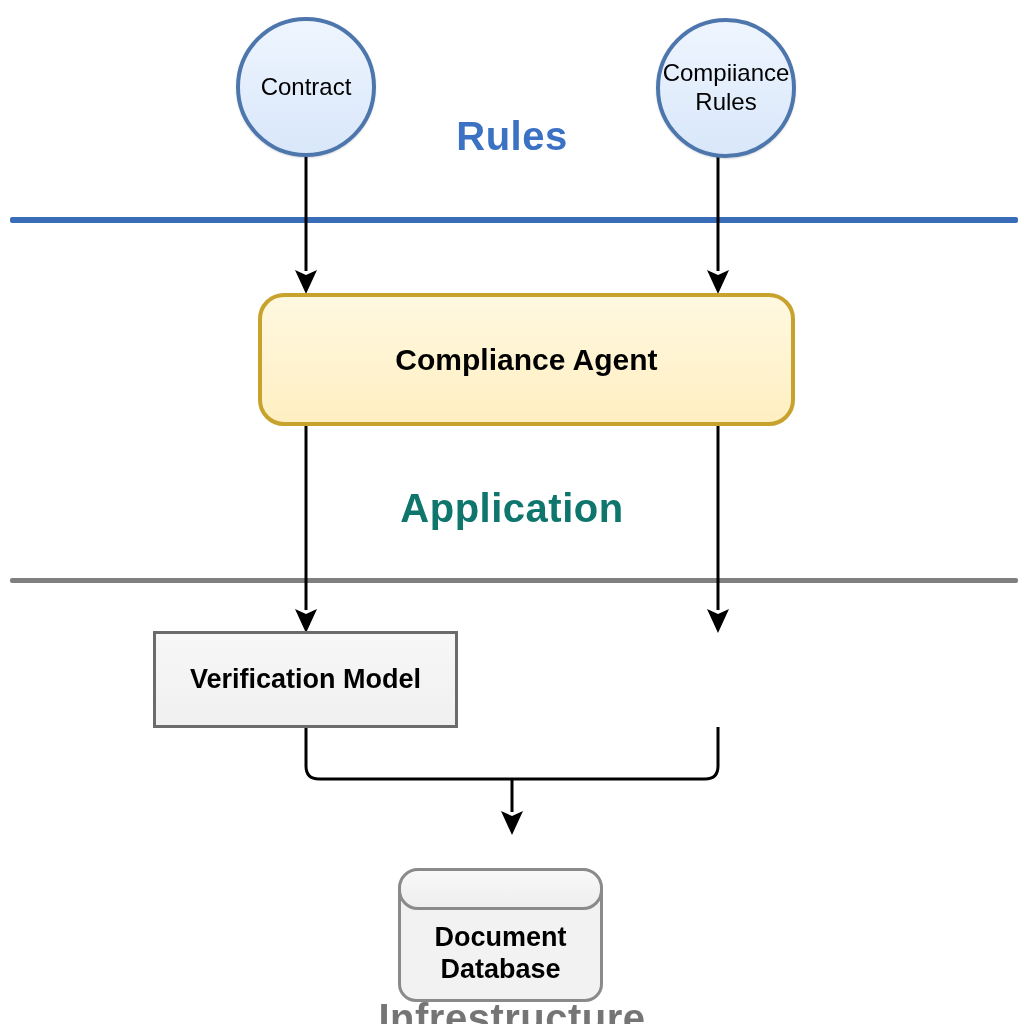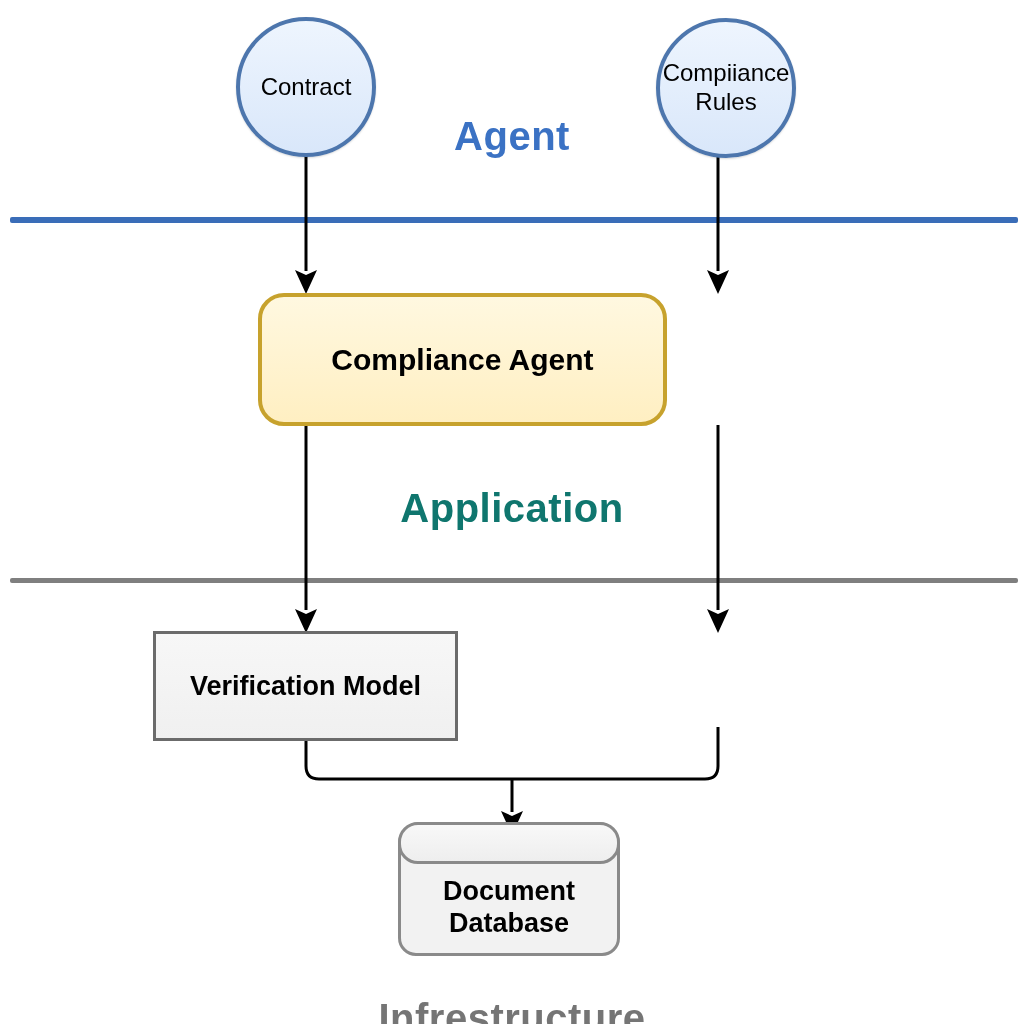--- a/index.html
+++ b/index.html
@@ -23,35 +23,35 @@
   .circle-node {
     width: 140px; height: 140px;
     border-radius: 50%;
     border: 4px solid #4d76ad;
     background: linear-gradient(180deg, #eef5fe 0%, #d9e7fa 100%);
     box-shadow: 0 1px 2px rgba(0,0,0,0.15);
   }
   .circle-node .node-label { font-size: 24px; line-height: 1.2; padding: 0 8px; }
 
   .agent-node {
-    left: 258px; top: 293px; width: 409px; height: 133px;
+    left: 258px; top: 293px; width: 537px; height: 133px;
     border: 4px solid #c7a22d;
     border-radius: 26px;
     background: linear-gradient(180deg, #fff8e0 0%, #ffefc2 100%);
   }
   .agent-node .node-label { font-size: 30px; font-weight: bold; }
 
   .gray-box {
     border: 3px solid #6b6b6b;
     background: linear-gradient(180deg, #f7f7f7 0%, #f0f0f0 100%);
   }
   .gray-box .node-label { font-size: 27px; font-weight: bold; line-height: 1.2; padding: 0 20px; }
 
   .db-node {
-    left: 398px; top: 822px; width: 222px; height: 134px;
+    left: 398px; top: 868px; width: 205px; height: 134px;
     border: 3px solid #8a8a8a;
     border-radius: 22px 22px 18px 18px;
     background: #f2f2f2;
   }
   .db-lid {
     position: absolute;
     left: -3px; top: -3px; right: -3px; height: 36px;
     border: 3px solid #8a8a8a;
     border-radius: 20px;
     background: linear-gradient(180deg, #f8f8f8 0%, #eeeeee 100%);
@@ -96,36 +96,36 @@
 
     <path d="M718 425 V610" stroke="#000000" stroke-width="3" fill="none"></path>
     <path d="M718 633 L707 609 L718 614 L729 609 Z" fill="#000000"></path>
 
     <path d="M306 727 V766 Q306 779 319 779 H705 Q718 779 718 766 V727" stroke="#000000" stroke-width="3" fill="none" stroke-linejoin="round"></path>
 
     <path d="M512 779 V812" stroke="#000000" stroke-width="3" fill="none"></path>
     <path d="M512 835 L501 811 L512 816 L523 811 Z" fill="#000000"></path>
   </svg>
 
-  <div class="layer-label domain">Agent</div>
+  <div class="layer-label domain">Rules</div>
   <div class="layer-label application">Application</div>
   <div class="layer-label infrastructure">Infrestructure</div>
 
   <div class="node circle-node" style="left:236px; top:17px;">
     <span class="node-label">Contract</span>
   </div>
   <div class="node circle-node" style="left:612px; top:18px;margin-left:44px;">
     <span class="node-label">Compiiance Rules</span>
   </div>
 
   <div class="node agent-node">
     <span class="node-label">Compliance Agent</span>
   </div>
 
-  <div class="node gray-box" style="left:153px; top:631px; width:305px; height:110px;">
+  <div class="node gray-box" style="left:153px; top:631px; width:305px; height:97px;">
     <span class="node-label">Verification Model</span>
   </div>
 
   <div class="node db-node">
     <div class="db-lid"></div>
     <span class="node-label">Document Database</span>
   </div>
 
 </div>
 

